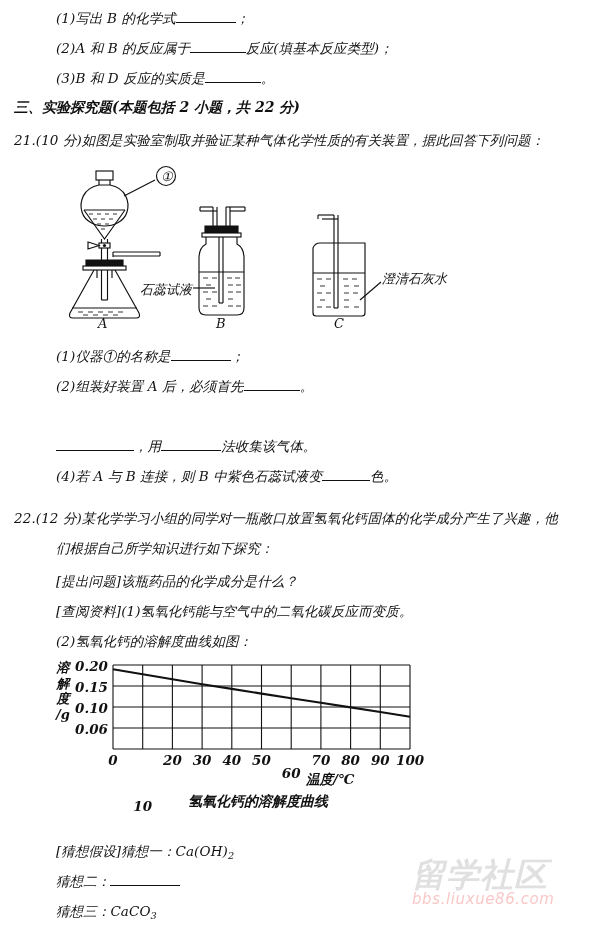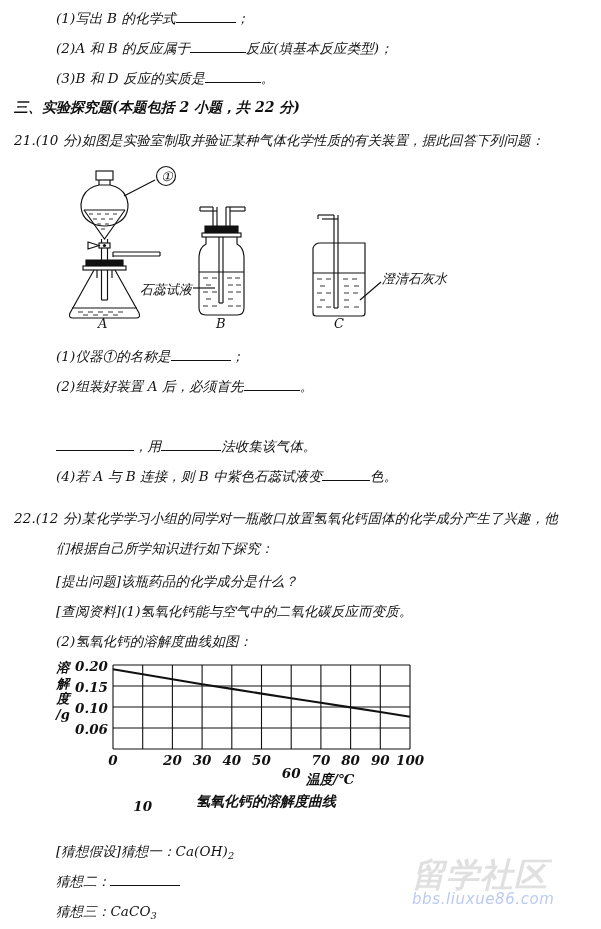--- a/index.html
+++ b/index.html
@@ -141,21 +141,21 @@
     font-size: 33px;
     font-weight: bold;
     color: #9a9a9a;
     letter-spacing: 1px;
     line-height: 36px;
     white-space: nowrap;
     font-family: "DejaVu Sans", "Liberation Sans", sans-serif;
   }
   .wm-sub {
     font-size: 15px;
-    color: #1d4ed8;
+    color: #ef4444;
     letter-spacing: 0.6px;
     white-space: nowrap;
     font-family: "DejaVu Sans", "Liberation Sans", sans-serif;
     margin-top: -3px;
   }
 </style>
 </head>
 <body>
 
 <div class="page">
@@ -399,21 +399,21 @@
     <div class="xtick" style="left:189.1px;top:97px;">30</div>
     <div class="xtick" style="left:218.8px;top:97px;">40</div>
     <div class="xtick" style="left:248.5px;top:97px;">50</div>
     <div class="xtick" style="left:278.2px;top:110px;">60</div>
     <div class="xtick" style="left:307.9px;top:97px;">70</div>
     <div class="xtick" style="left:337.6px;top:97px;">80</div>
     <div class="xtick" style="left:367.3px;top:97px;">90</div>
     <div class="xtick" style="left:396px;  top:97px;">100</div>
 
     <div class="xaxis-title" style="left:262px; top:116px;margin-left:44px;">温度/℃</div>
-    <div class="chart-caption" style="left:196px; top:138px;">氢氧化钙的溶解度曲线</div>
+    <div class="chart-caption" style="left:188px; top:138px;">氢氧化钙的溶解度曲线</div>
   </div>
 
   <div class="line indent" style="top:843px;">
     <span>[猜想假设]猜想一：Ca(OH)</span><sub>2</sub>
   </div>
 
   <div class="line indent" style="top:873px;">
     <span>猜想二：</span><span class="blank b70"></span>
   </div>
 

